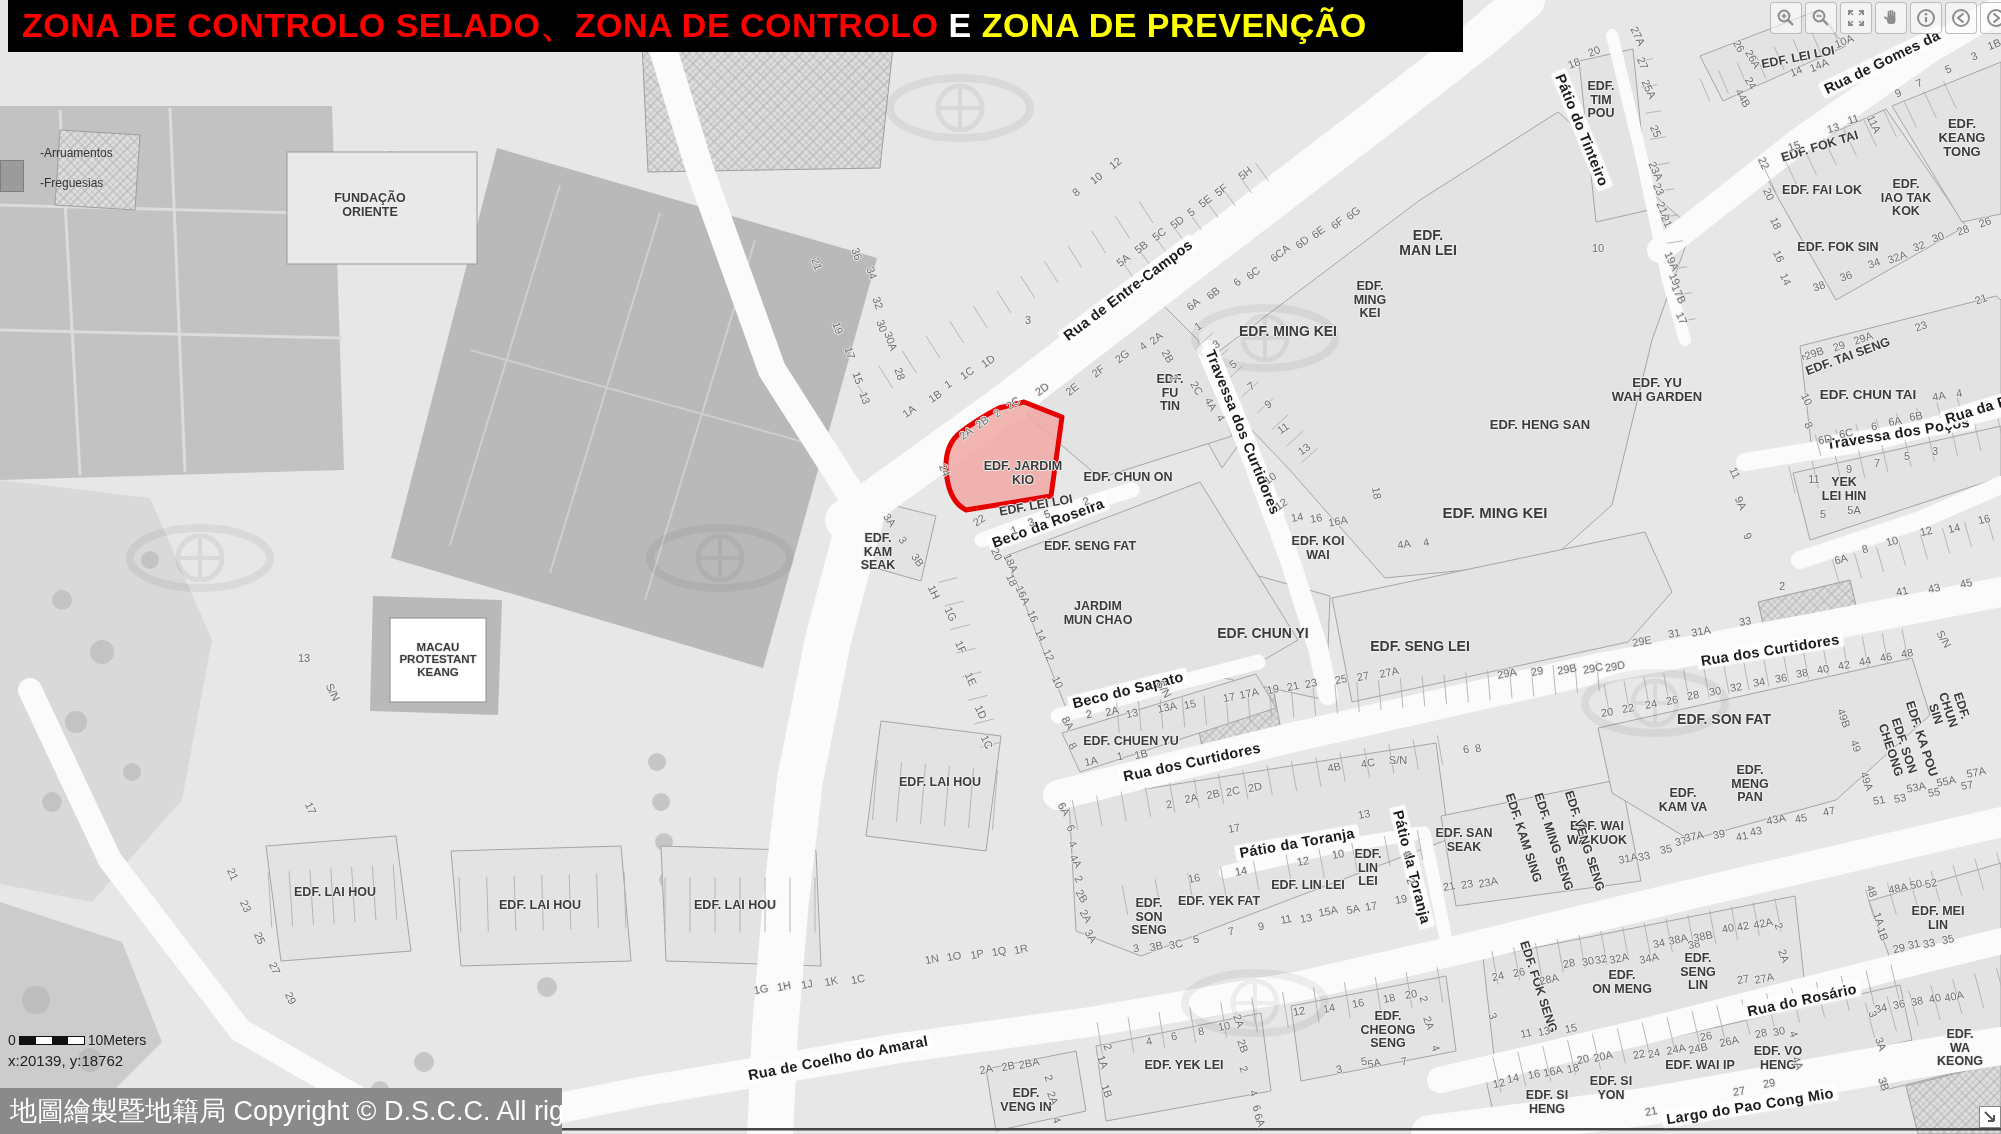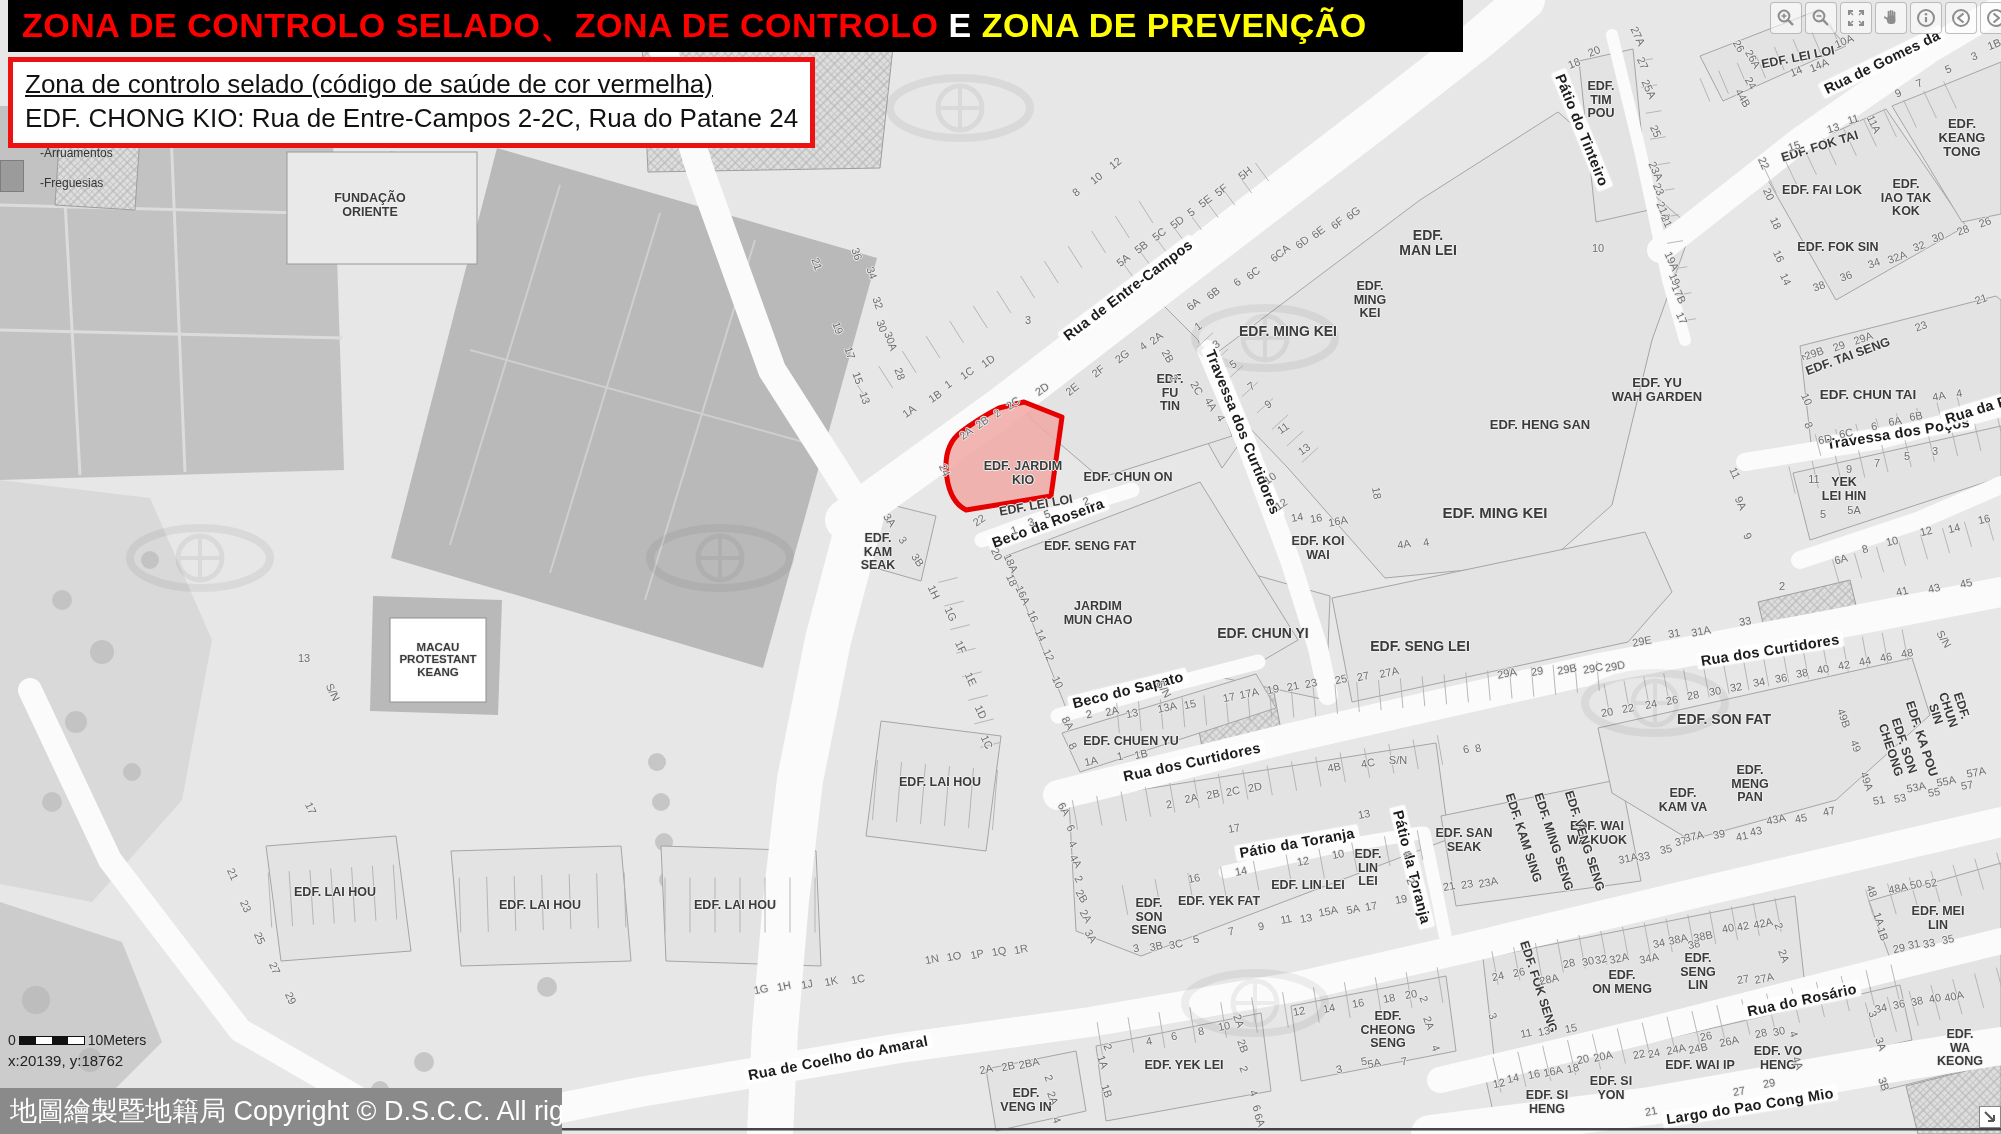--- a/index.html
+++ b/index.html
@@ -931,24 +931,20 @@
   <div id="layers-frag">
     <span class="sq"></span>
     <span class="it" style="top:8px;">-Arruamentos</span>
     <span class="it" style="top:38px;">-Freguesias</span>
   </div>
 
   <div id="title-bar">
     <div class="title-inner"><span style="color: rgb(254, 0, 0);">ZONA DE CONTROLO SELADO、ZONA DE CONTROLO</span><span style="color: rgb(255, 255, 255);"> E </span><span style="color: rgb(255, 255, 0);">ZONA DE PREVENÇÃO</span></div>
   </div>
 
-  <div id="info-box">
-    <div class="u">Zona de controlo selado (código de saúde de cor vermelha)</div>
-    <div>EDF. CHONG KIO: Rua de Entre-Campos 2-2C, Rua do Patane 24</div>
-  </div>
 
   <div id="toolbar">
     <div class="tbtn">
         <svg width="20" height="20">
           <circle cx="8" cy="8" r="5.4" fill="none" stroke="#8d8d8d" stroke-width="2"></circle>
           <path d="M12.2,12.2 L17,17" stroke="#8d8d8d" stroke-width="2.4"></path>
           <path d="M8,5.5V10.5M5.5,8H10.5" stroke="#8d8d8d" stroke-width="1.6"></path>
         </svg>
       </div>
     <div class="tbtn">

